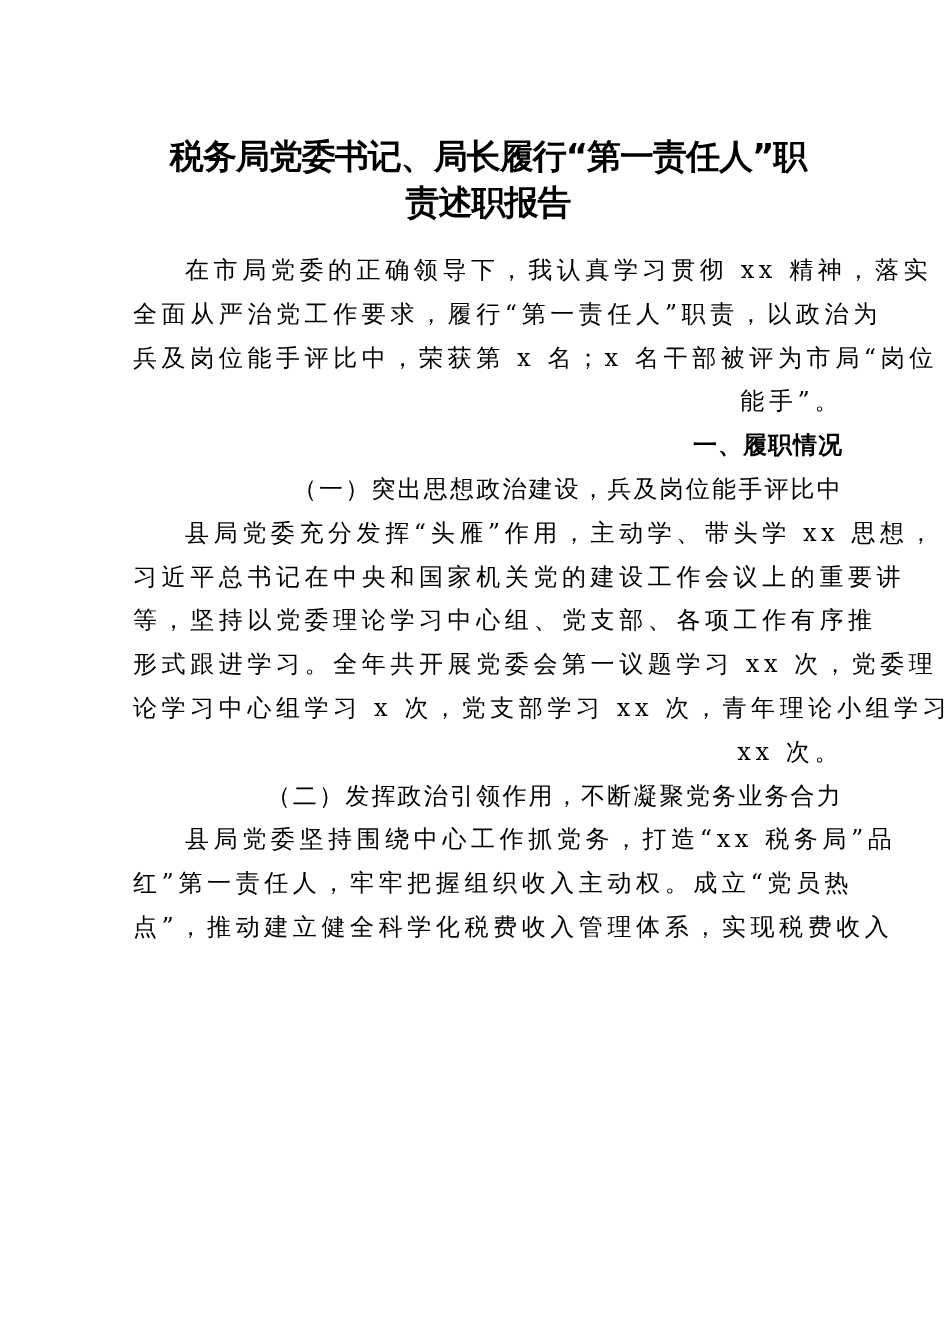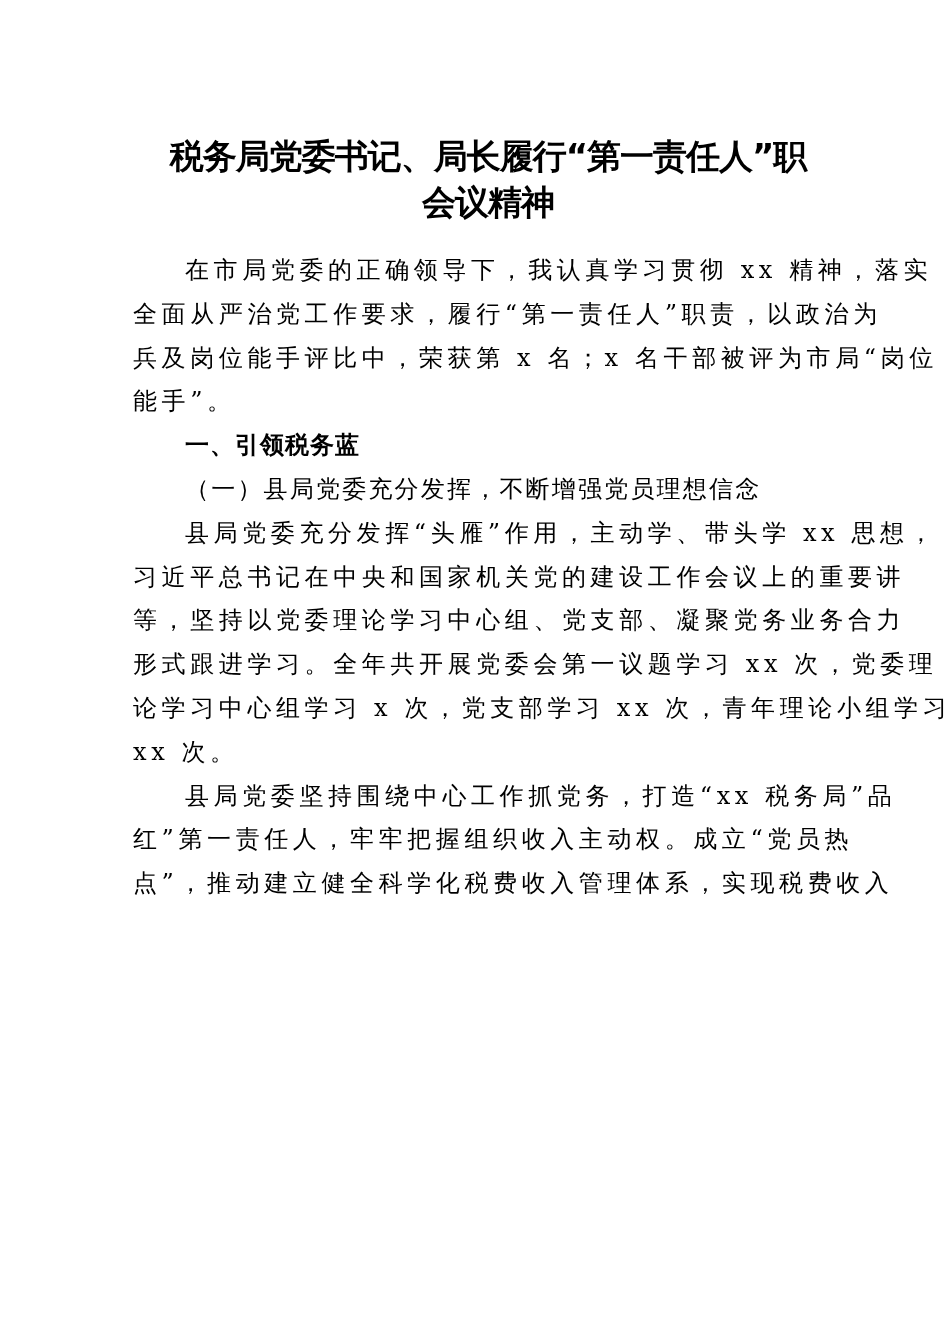--- a/index.html
+++ b/index.html
@@ -1,57 +1,58 @@
 <!DOCTYPE html>
 <html><head>
   <meta charset="utf-8">
   <style>
     html, body { margin: 0; padding: 0; background: #ffffff; }
     body { width: 950px; height: 1344px; position: relative; overflow: hidden; font-family: "DejaVu Serif", "Liberation Serif", serif; color: #000; }
     .page { position: absolute; left: 0; top: 0; width: 950px; height: 981px; background: #fff; margin-left: 13px; }
     .title { position: absolute; left: 100px; width: 750px; top: 133px; text-align: center; font-family: "DejaVu Sans", "Liberation Sans", sans-serif; font-weight: bold; font-size: 34px; line-height: 46px; letter-spacing: -1px; }
     .title .tline { display: block; white-space: nowrap; }
-    .body { position: absolute; left: 120px; width: 710px; top: 249px; }
+    .body { position: absolute; left: 120px; width: 710px; top: 249px; text-align: right; }
     .line { display: block; height: 43.8px; line-height: 43.8px; font-size: 24px; white-space: nowrap; letter-spacing: 4.6px; }
     .indent { padding-left: 52px; }
     .h1 { font-family: "DejaVu Sans", "Liberation Sans", sans-serif; font-weight: bold; letter-spacing: 1px; padding-left: 52px; }
     .h2 { padding-left: 52px; letter-spacing: 2.2px; }
   </style>
 </head>
 <body>
 
 <div class="page">
 
   <div class="title">
     <span class="tline">税务局党委书记、局长履行“第一责任人”职</span>
-    <span class="tline">会议精神</span>
+    <span class="tline">责述职报告</span>
   </div>
 
   <div class="body">
 
     <div>
       <span class="line indent">在市局党委的正确领导下，我认真学习贯彻 xx 精神，落实</span>
       <span class="line">全面从严治党工作要求，履行“第一责任人”职责，以政治为</span>
       <span class="line">兵及岗位能手评比中，荣获第 x 名；x 名干部被评为市局“岗位</span>
       <span class="line">能手”。</span>
     </div>
 
-    <span class="line h1">一、引领税务蓝</span>
+    <span class="line h1">一、履职情况</span>
 
-    <span class="line h2">（一）县局党委充分发挥，不断增强党员理想信念</span>
+    <span class="line h2">（一）突出思想政治建设，兵及岗位能手评比中</span>
 
     <div>
       <span class="line indent">县局党委充分发挥“头雁”作用，主动学、带头学 xx 思想，</span>
       <span class="line">习近平总书记在中央和国家机关党的建设工作会议上的重要讲</span>
-      <span class="line">等，坚持以党委理论学习中心组、党支部、凝聚党务业务合力</span>
+      <span class="line">等，坚持以党委理论学习中心组、党支部、各项工作有序推</span>
       <span class="line">形式跟进学习。全年共开展党委会第一议题学习 xx 次，党委理</span>
       <span class="line">论学习中心组学习 x 次，党支部学习 xx 次，青年理论小组学习</span>
       <span class="line">xx 次。</span>
     </div>
 
+    <span class="line h2">（二）发挥政治引领作用，不断凝聚党务业务合力</span>
 
     <div>
       <span class="line indent">县局党委坚持围绕中心工作抓党务，打造“xx 税务局”品</span>
       <span class="line">红”第一责任人，牢牢把握组织收入主动权。成立“党员热</span>
       <span class="line">点”，推动建立健全科学化税费收入管理体系，实现税费收入</span>
     </div>
 
   </div>
 </div>
 

